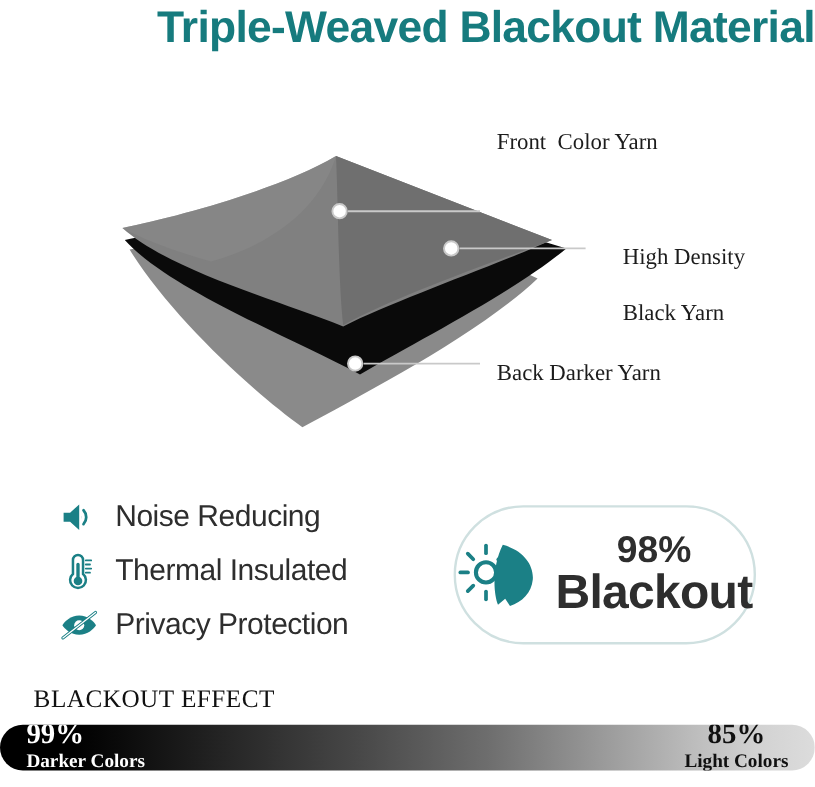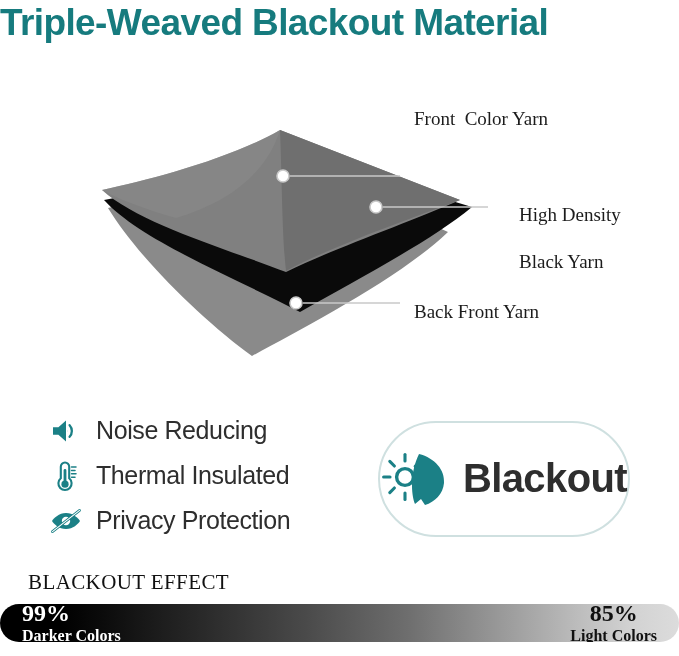--- a/index.html
+++ b/index.html
@@ -15,21 +15,21 @@
     font-family: "Liberation Sans", sans-serif;
     -webkit-font-smoothing: antialiased;
   }
 
   
   #page-title {
     position: absolute;
     left: 0;
     top: 2px;
     width: 679px;
-    text-align: left;
+    text-align: right;
     font-family: "Liberation Sans", sans-serif;
     font-weight: bold;
     font-size: 37px;
     letter-spacing: -0.6px;
     color: #167b7e;
     white-space: nowrap;
   }
 
   
   #fabric-diagram {
@@ -191,21 +191,21 @@
     </g>
   </svg>
 
   <div class="callout-label" id="label-front">Front  Color Yarn</div>
 
   <div class="callout-label" id="label-high">
     <span>High Density</span><br>
     <span>Black Yarn</span>
   </div>
 
-  <div class="callout-label" id="label-back">Back Front Yarn</div>
+  <div class="callout-label" id="label-back">Back Darker Yarn</div>
 </div>
 
 <div id="features">
 
   <div class="feature-row">
     <span class="feature-icon">
       <svg width="32" height="30" viewBox="0 0 32 30" xmlns="http://www.w3.org/2000/svg">
         <path d="M3 11.2h5.4L16 4.4v21.2l-7.6-6.8H3z" fill="#1b8086"></path>
         <path d="M19.6 9.2a8.6 8.6 0 0 1 0 11.6" fill="none" stroke="#1b8086" stroke-width="2.3" stroke-linecap="round"></path>
         <path d="M17.6 15h0.1" fill="none" stroke="#1b8086" stroke-width="2"></path>
@@ -257,20 +257,21 @@
         <line x1="9" y1="35" x2="2.6" y2="35"></line>
         <line x1="13.4" y1="46" x2="8.8" y2="50.6"></line>
         <line x1="24" y1="51" x2="24" y2="57.4"></line>
         <line x1="34.2" y1="24.4" x2="38.6" y2="20"></line>
       </g>
 
       <path d="M38 12 C54 16 64 28 63 41 C62 52 54 60 44 63 L40 57 L34 62 C30 52 29 30 38 12 Z" fill="#1b8086"></path>
     </svg>
   </span>
   <span id="badge-text">
+    <span id="badge-percent">98%</span>
     <span id="badge-word">Blackout</span>
   </span>
 </div>
 
 <div id="blackout-effect-title">BLACKOUT EFFECT</div>
 
 <div id="gradient-bar">
   <span class="bar-side" id="bar-left">
     <span class="bar-pct">99%</span>
     <span class="bar-sub">Darker Colors</span>

